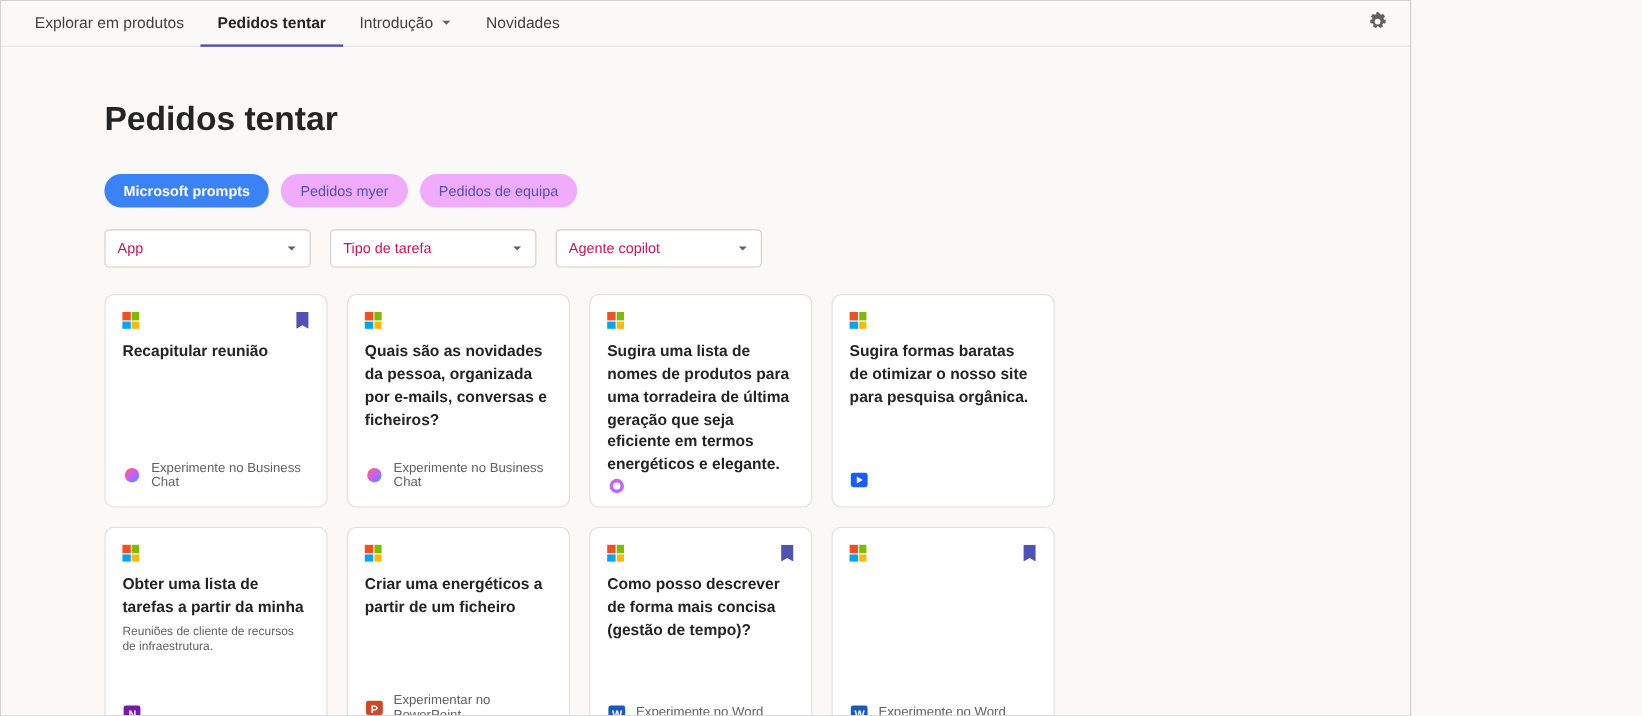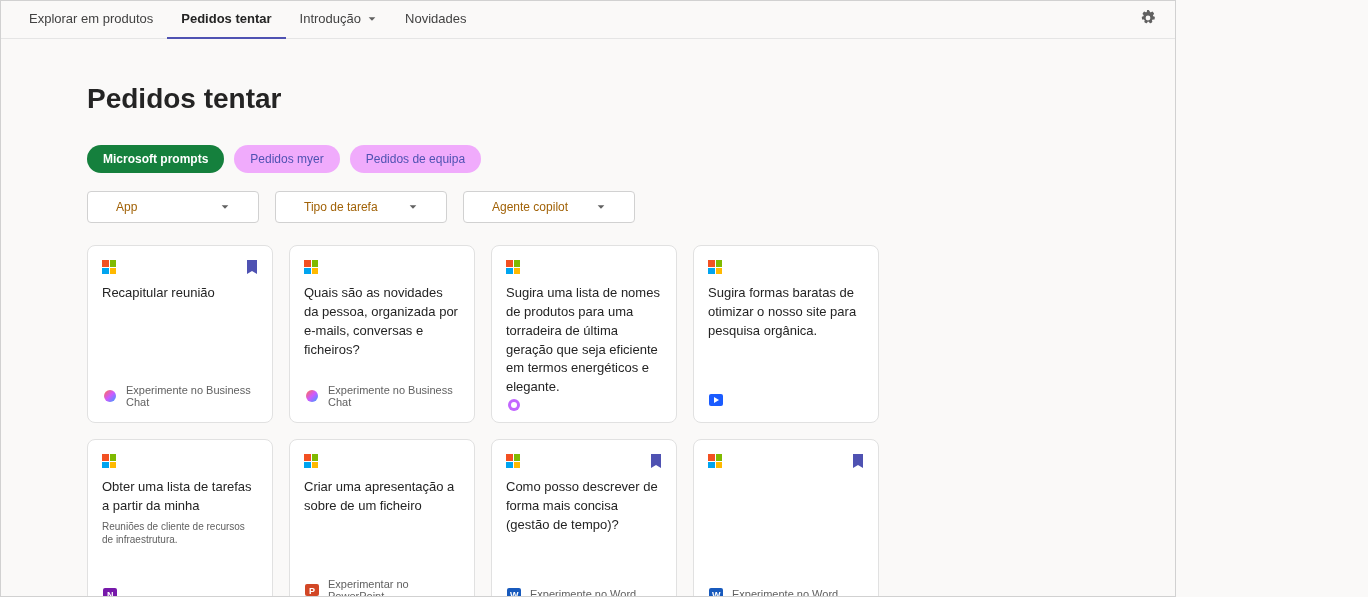--- a/index.html
+++ b/index.html
@@ -84,42 +84,42 @@
     }
     .chip {
       padding: 7px 16px;
       border-radius: 18px;
       font-size: 12px;
       cursor: pointer;
       background: #f0abfc;
       color: #4f52b2;
     }
     .chip.active {
-      background: #15803d;
+      background: #3b82f6;
       color: #fff;
       font-weight: 600;
     }
     .filters {
       display: flex;
       gap: 16px;
       margin-bottom: 22px;
       padding-left: 4px;
     }
     .filter-select {
       height: 32px;
       width: 172px;
       border: 1px solid #d1d1d1;
       border-radius: 4px;
       background: #fff;
       display: flex;
       align-items: center;
       justify-content: space-between;
-      padding: 0 28px;
+      padding: 0 10px;
       font-size: 12px;
-      color: #a16207;
+      color: #be185d;
       cursor: pointer;
     }
     .card-grid {
       display: grid;
       grid-template-columns: repeat(4, 186px);
       gap: 16px;
       padding-left: 4px;
     }
     .prompt-card {
       background: #fff;
@@ -136,21 +136,21 @@
       display: flex;
       align-items: flex-start;
       justify-content: space-between;
       margin-bottom: 10px;
     }
     .card-icon { width: 14px; height: 14px; }
     .bookmark-icon { width: 12px; height: 14px; }
     .bookmark-icon svg { fill: #4f52b2; }
     .card-title {
       font-size: 13px;
-      font-weight: 400;
+      font-weight: 700;
       line-height: 1.45;
       color: #242424;
     }
     .card-subtitle {
       font-size: 10px;
       color: #616161;
       margin-top: 4px;
       line-height: 1.3;
     }
     .card-footer {
@@ -390,21 +390,21 @@
         <div class="card-top-row">
           <span class="card-icon">
               <span class="ms-logo">
                 <span></span>
                 <span></span>
                 <span></span>
                 <span></span>
               </span>
             </span>
         </div>
-        <div class="card-title">Criar uma apresentação a sobre de um ficheiro</div>
+        <div class="card-title">Criar uma energéticos a partir de um ficheiro</div>
         <div class="card-footer">
           <span class="card-footer-icon">
               <svg width="16" height="16" viewBox="0 0 16 16">
                 <rect x="1" y="2" width="14" height="12" rx="2" fill="#d24726"></rect>
                 <text x="5" y="12" font-size="9" fill="#fff" font-weight="bold">P</text>
               </svg>
             </span>
           <span>Experimentar no PowerPoint</span>
         </div>
       </div>

